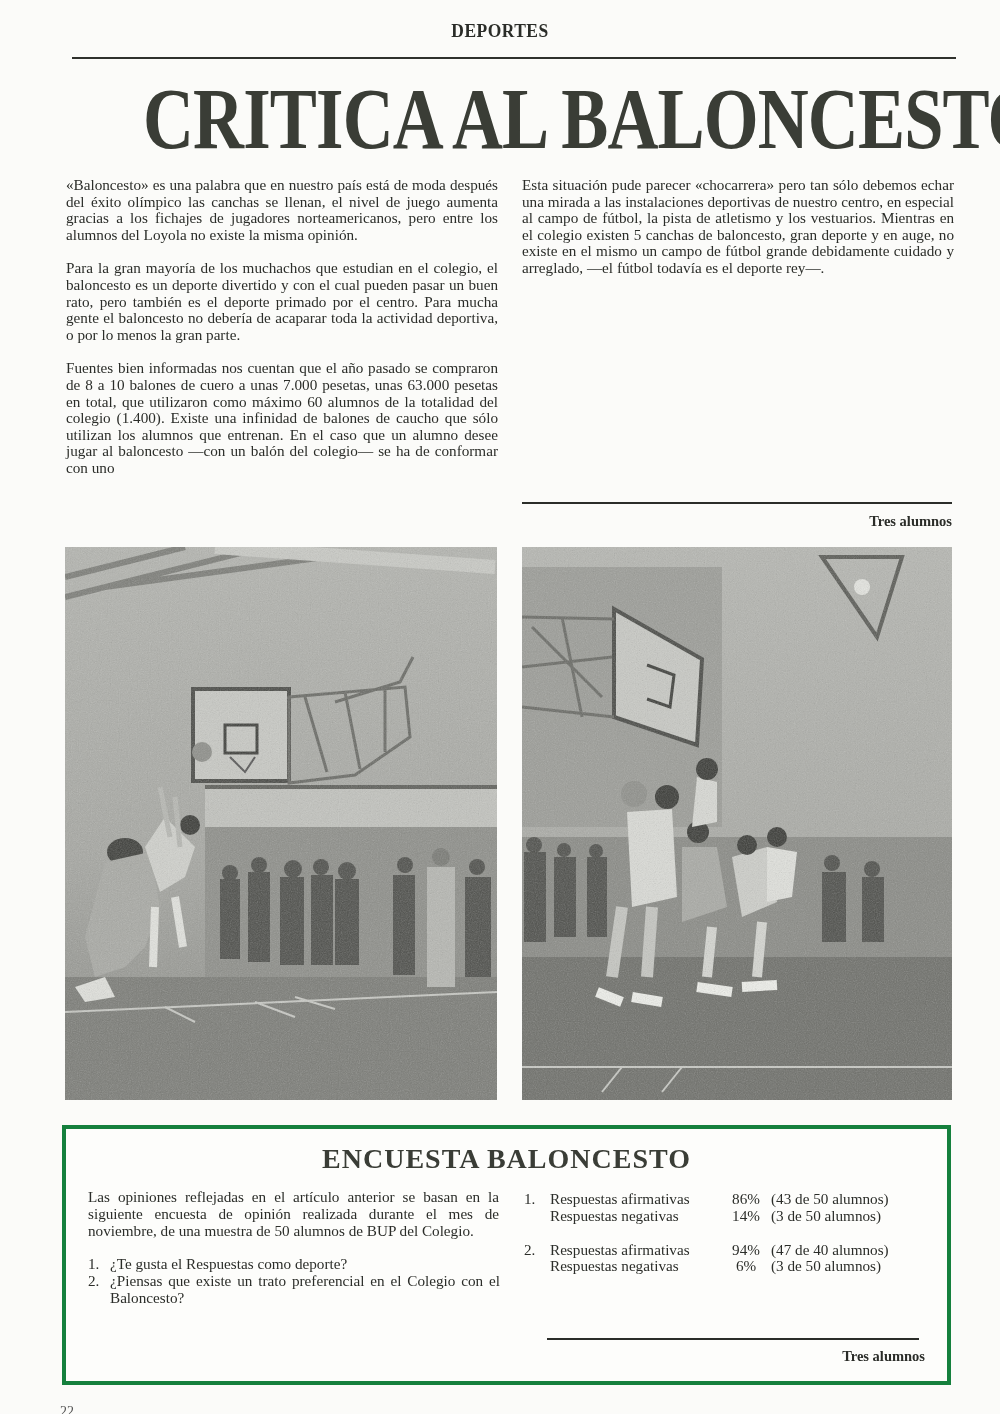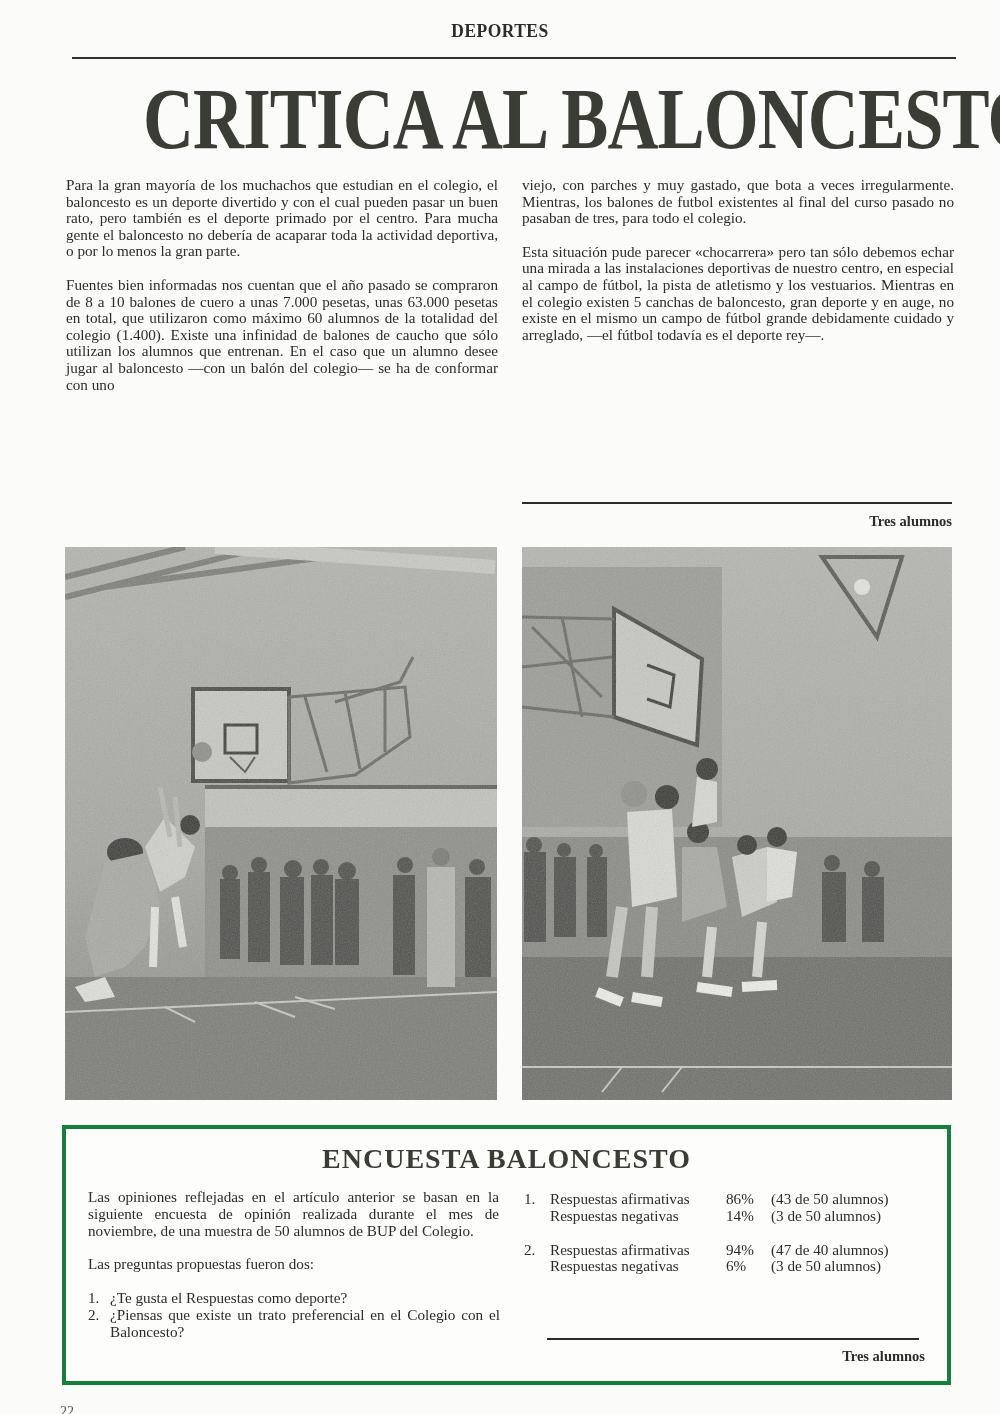--- a/index.html
+++ b/index.html
@@ -138,21 +138,21 @@
       left: 458px;
       top: 62px;
       width: 400px;
       font-size: 15.2px;
       line-height: 16.8px;
     }
     .res-block { margin-bottom: 17px; }
     .res-row { display: flex; white-space: nowrap; }
     .res-row .num { width: 26px; flex: 0 0 26px; }
     .res-row .lbl { width: 176px; flex: 0 0 176px; }
-    .res-row .pct { width: 40px; flex: 0 0 40px; text-align: left; margin-right: 5px; }
+    .res-row .pct { width: 40px; flex: 0 0 40px; text-align: center; margin-right: 5px; }
     .survey-rule {
       position: absolute;
       left: 481px;
       top: 209px;
       width: 372px;
       height: 1.5px;
       background: #2b2d29;
     }
     .survey-sig {
       position: absolute;
@@ -173,26 +173,26 @@
     }
   </style>
 </head>
 <body>
 
 <div class="section-label">DEPORTES</div>
 <div class="rule-top"></div>
 <div class="headline">CRITICA AL BALONCESTO</div>
 
 <div class="column col-left">
+  <p>«Baloncesto» es una palabra que en nuestro país está de moda después del éxito olímpico las canchas se llenan, el ni­vel de juego aumenta gracias a los fichajes de jugadores nor­teamericanos, pero entre los alumnos del Loyola no existe la misma opinión.</p>
   <p>Para la gran mayoría de los muchachos que estudian en el co­legio, el baloncesto es un deporte divertido y con el cual pue­den pasar un buen rato, pero también es el deporte primado por el centro. Para mucha gente el baloncesto no debería de acaparar toda la actividad deportiva, o por lo menos la gran parte.</p>
   <p>Fuentes bien informadas nos cuentan que el año pasado se compraron de 8 a 10 balones de cuero a unas 7.000 pesetas, unas 63.000 pesetas en total, que utilizaron como máximo 60 alumnos de la totalidad del colegio (1.400). Existe una infini­dad de balones de caucho que sólo utilizan los alumnos que entrenan. En el caso que un alumno desee jugar al balonces­to —con un balón del colegio— se ha de conformar con uno</p>
 </div>
 
 <div class="column col-right">
-  <p>viejo, con parches y muy gastado, que bota a veces irregular­mente. Mientras, los balones de futbol existentes al final del curso pasado no pasaban de tres, para todo el colegio.</p>
   <p>Esta situación pude parecer «chocarrera» pero tan sólo debe­mos echar una mirada a las instalaciones deportivas de nues­tro centro, en especial al campo de fútbol, la pista de atletis­mo y los vestuarios. Mientras en el colegio existen 5 canchas de baloncesto, gran deporte y en auge, no existe en el mismo un campo de fútbol grande debidamente cuidado y arregla­do, —el fútbol todavía es el deporte rey—.</p>
 </div>
 
 <div class="sig-rule"></div>
 <div class="signature">Tres alumnos</div>
 
 <div class="photo photo-left">
   <svg viewBox="0 0 432 553" preserveAspectRatio="none">
     <defs>
       <filter id="grain1">
@@ -326,21 +326,20 @@
     </g>
     <rect width="430" height="553" filter="url(#grain2)" opacity="0.9"></rect>
   </svg>
 </div>
 
 <div class="survey-box">
   <div class="survey-title">ENCUESTA BALONCESTO</div>
 
   <div class="survey-left">
     <p>Las opiniones reflejadas en el artículo anterior se basan en la siguiente encuesta de opinión realizada durante el mes de noviembre, de una muestra de 50 alumnos de BUP del Colegio.</p>
-    <p>Las preguntas propuestas fueron dos:</p>
     <ol>
       <li>
         <span class="num">1.</span>
         <span>¿Te gusta el Respuestas como deporte?</span>
       </li>
       <li>
         <span class="num">2.</span>
         <span>¿Piensas que existe un trato preferencial en el Colegio con el Baloncesto?</span>
       </li>
     </ol>

